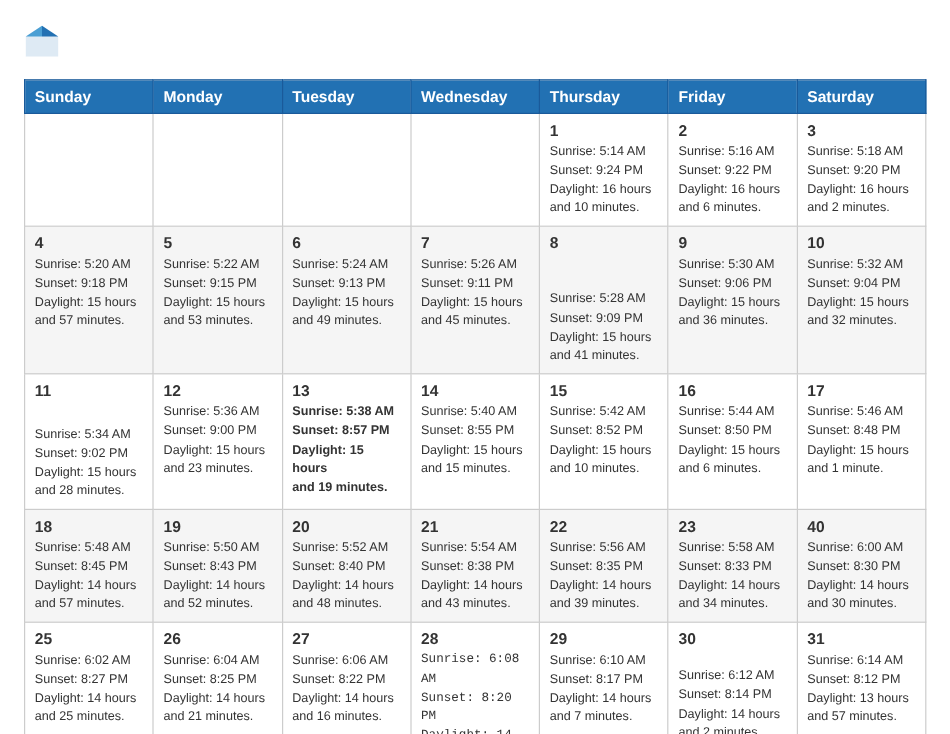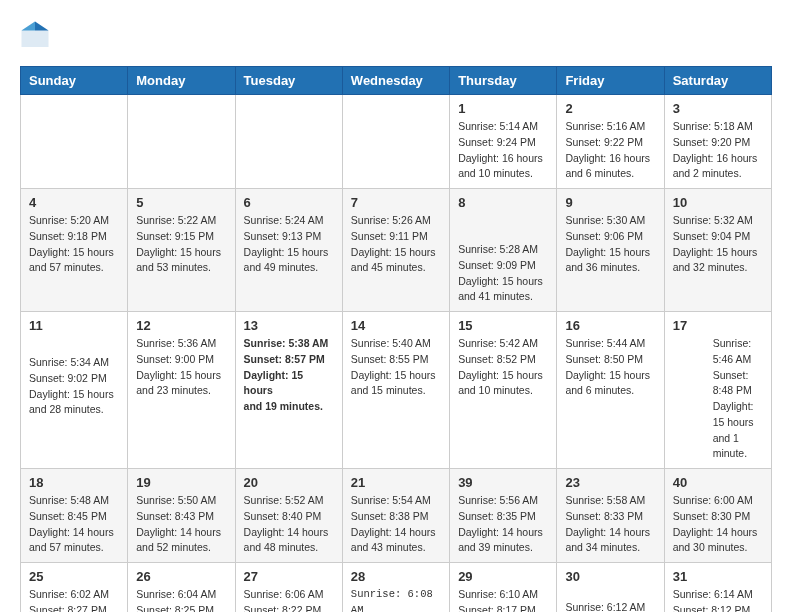--- a/index.html
+++ b/index.html
@@ -244,21 +244,21 @@
         </td>
         <td>
           <span class="day-number">16</span>
           <div class="day-info" style="white-space: pre-line;">Sunrise: 5:44 AM
 Sunset: 8:50 PM
 Daylight: 15 hours
 and 6 minutes.</div>
         </td>
         <td>
           <span class="day-number">17</span>
-          <div class="day-info" style="white-space: pre-line; margin-left: 40px;">Sunrise: 5:46 AM
+          <div class="day-info" style="white-space: pre-line;">Sunrise: 5:46 AM
 Sunset: 8:48 PM
 Daylight: 15 hours
 and 1 minute.</div>
         </td>
       </tr>
       <tr>
         <td>
           <span class="day-number">18</span>
           <div class="day-info" style="white-space: pre-line;">Sunrise: 5:48 AM
 Sunset: 8:45 PM
@@ -280,21 +280,21 @@
 and 48 minutes.</div>
         </td>
         <td>
           <span class="day-number">21</span>
           <div class="day-info" style="white-space: pre-line;">Sunrise: 5:54 AM
 Sunset: 8:38 PM
 Daylight: 14 hours
 and 43 minutes.</div>
         </td>
         <td>
-          <span class="day-number">39</span>
+          <span class="day-number">22</span>
           <div class="day-info" style="white-space: pre-line;">Sunrise: 5:56 AM
 Sunset: 8:35 PM
 Daylight: 14 hours
 and 39 minutes.</div>
         </td>
         <td>
           <span class="day-number">23</span>
           <div class="day-info" style="white-space: pre-line;">Sunrise: 5:58 AM
 Sunset: 8:33 PM
 Daylight: 14 hours

